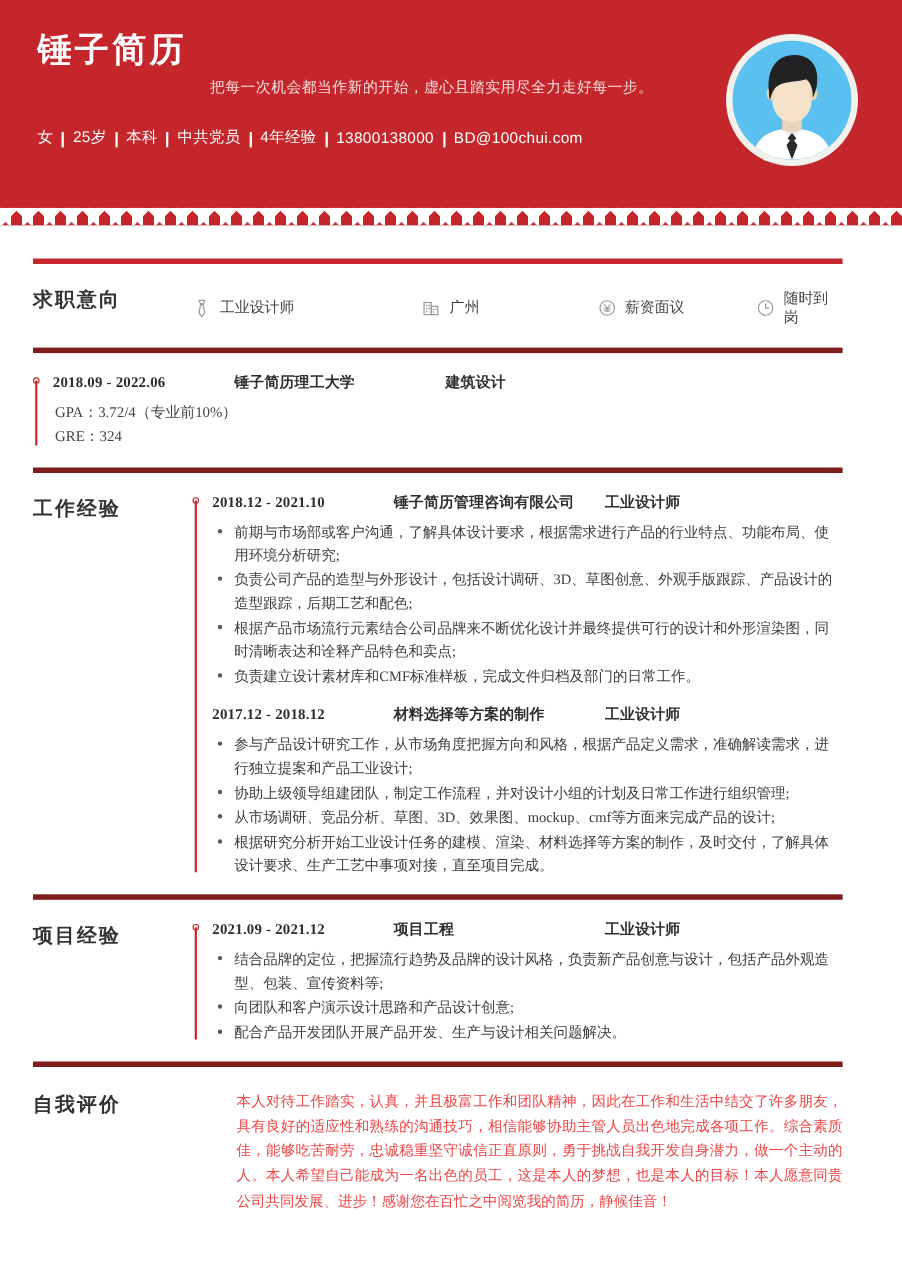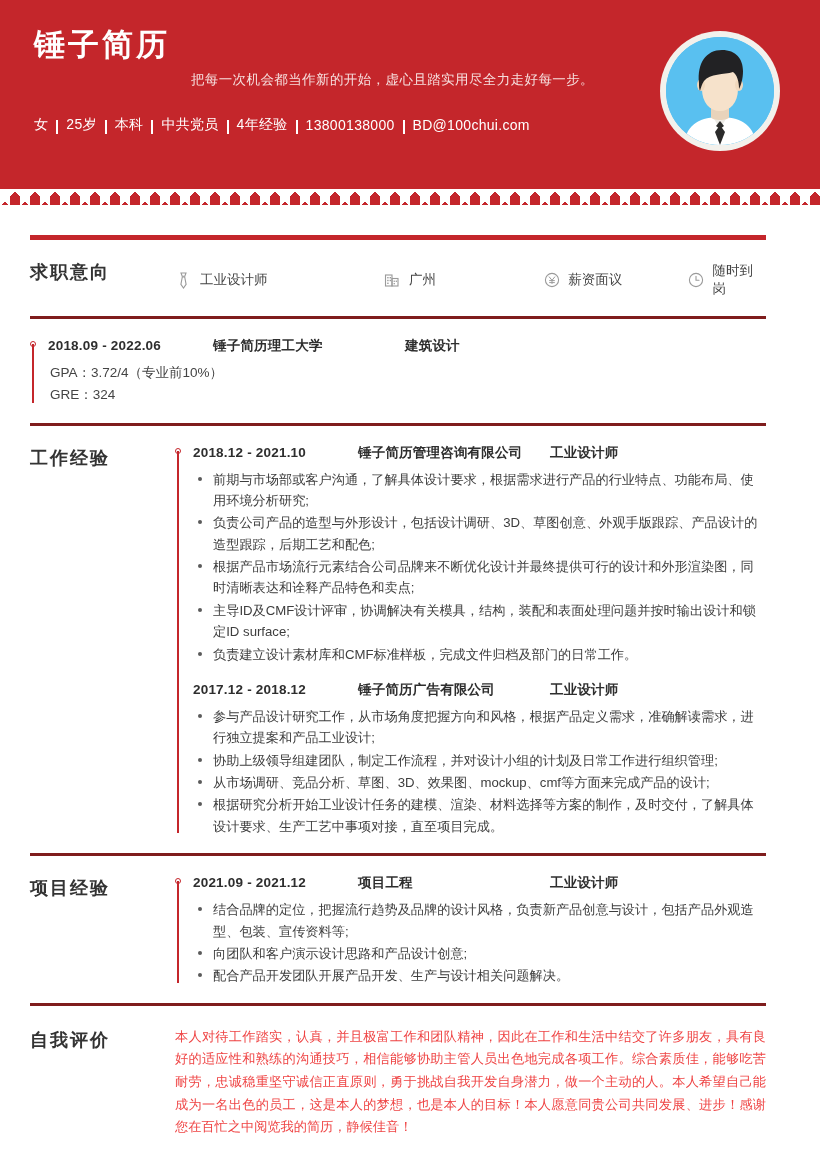--- a/index.html
+++ b/index.html
@@ -113,23 +113,23 @@
   .top-rule {
     margin: 30px 30px 0 30px;
     height: 5px;
     background: #c4262b;
   }
   .section {
     position: relative;
     display: flex;
     margin: 0 30px;
     padding: 18px 0 14px 0;
-    border-bottom: 3px solid #7f1d1d;
-  }
-  .section.last { border-bottom: none; }
+    border-bottom: 5px solid #7f1d1d;
+  }
+  .section.last { border-bottom: none; gap: 40px; }
   .sec-title {
     width: 145px;
     flex: 0 0 145px;
     font-size: 18px;
     font-weight: 700;
     color: #333333;
     letter-spacing: 2px;
     line-height: 1.4;
     padding-top: 2px;
   }
@@ -181,21 +181,21 @@
   .tl-dot {
     position: absolute;
     left: 0;
     top: 4px;
     width: 4px;
     height: 4px;
     border: 1.2px solid #c4262b;
     border-radius: 50%;
     background: #ffffff;
   }
-  .entry { margin-bottom: 2px; }
+  .entry { margin-bottom: 2px; font-family: Liberation Serif, serif; }
   .entry + .entry { margin-top: 16px; }
   .entry-head {
     display: flex;
     align-items: baseline;
     font-size: 13.5px;
     font-weight: 700;
     color: #2e2e2e;
     margin-bottom: 7px;
     letter-spacing: 0.2px;
   }
@@ -384,29 +384,28 @@
           <div class="entry">
             <div class="entry-head">
               <span class="eh-date">2018.12 - 2021.10</span>
               <span class="eh-org">锤子简历管理咨询有限公司</span>
               <span class="eh-role">工业设计师</span>
             </div>
             <ul class="bullets">
               <li>前期与市场部或客户沟通，了解具体设计要求，根据需求进行产品的行业特点、功能布局、使用环境分析研究;</li>
               <li>负责公司产品的造型与外形设计，包括设计调研、3D、草图创意、外观手版跟踪、产品设计的造型跟踪，后期工艺和配色;</li>
               <li>根据产品市场流行元素结合公司品牌来不断优化设计并最终提供可行的设计和外形渲染图，同时清晰表达和诠释产品特色和卖点;</li>
-              <li>主导ID及CMF设计评审，协调解决有关模具，结构，装配和表面处理问题并按时输出设计和锁定ID surface;</li>
               <li>负责建立设计素材库和CMF标准样板，完成文件归档及部门的日常工作。</li>
             </ul>
           </div>
 
           <div class="entry">
             <div class="entry-head">
               <span class="eh-date">2017.12 - 2018.12</span>
-              <span class="eh-org">锤子简历广告有限公司</span>
+              <span class="eh-org">材料选择等方案的制作</span>
               <span class="eh-role">工业设计师</span>
             </div>
             <ul class="bullets">
               <li>参与产品设计研究工作，从市场角度把握方向和风格，根据产品定义需求，准确解读需求，进行独立提案和产品工业设计;</li>
               <li>协助上级领导组建团队，制定工作流程，并对设计小组的计划及日常工作进行组织管理;</li>
               <li>从市场调研、竞品分析、草图、3D、效果图、mockup、cmf等方面来完成产品的设计;</li>
               <li>根据研究分析开始工业设计任务的建模、渲染、材料选择等方案的制作，及时交付，了解具体设计要求、生产工艺中事项对接，直至项目完成。</li>
             </ul>
           </div>
 

